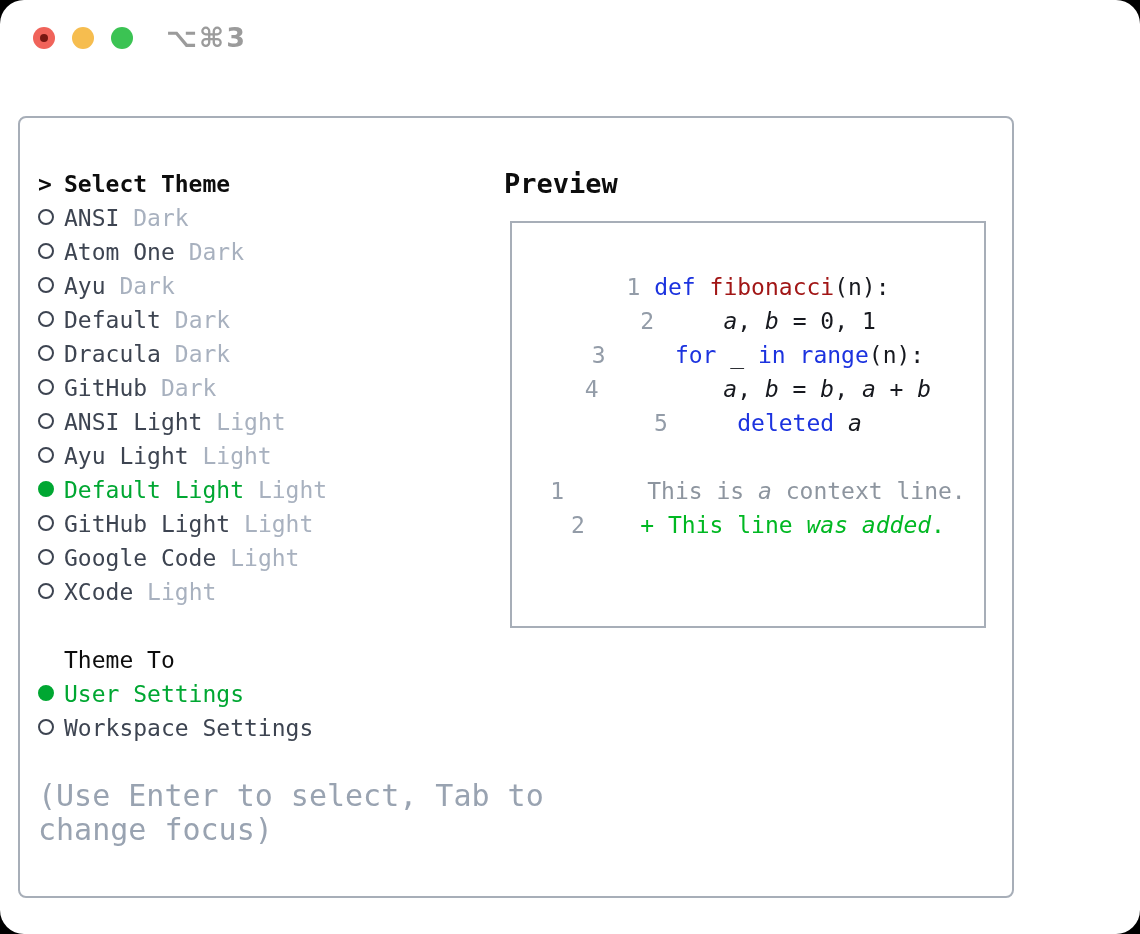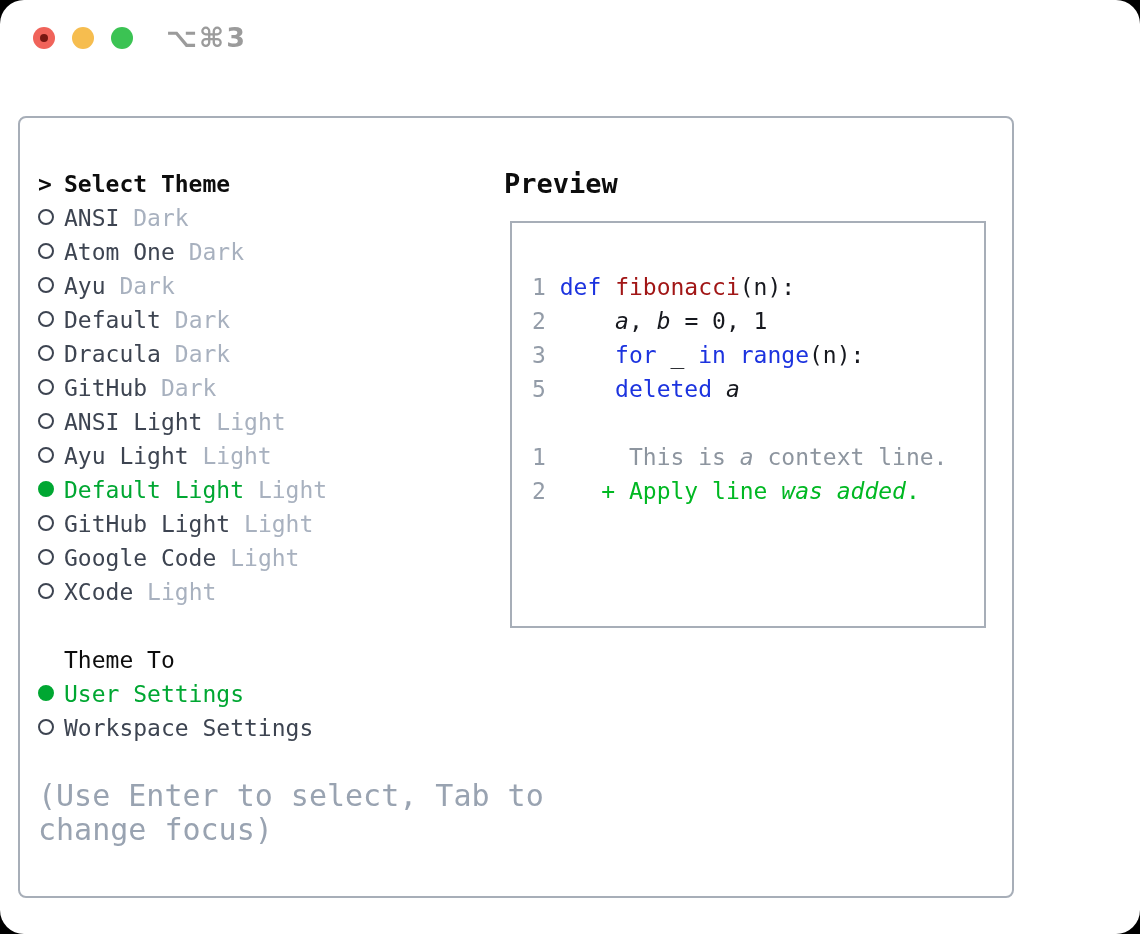--- a/index.html
+++ b/index.html
@@ -36,21 +36,21 @@
   .tag{color:var(--tag-gray);}
   .spacer{height:34px;}
   .hint-line{height:34px;line-height:34px;color:var(--hint-gray);font-size:30px;white-space:pre;}
 
   
   .preview-label{position:absolute;left:484px;top:49px;height:34px;line-height:34px;
                  font-size:27px;font-weight:bold;color:var(--heading-black);}
   .preview-box{position:absolute;left:490px;top:103px;width:476px;height:407px;
                border:2px solid var(--panel-border);background:#fff;box-sizing:border-box;overflow:hidden;}
   .code{padding:47px 0 0 20px;font-size:23px;color:var(--code-text);}
-  .code .row{height:34px;line-height:34px;white-space:pre;}
+  .code .row{height:34px;line-height:34px;white-space:pre;text-align:center;}
   .num{color:var(--line-number-gray);}
   .kw{color:var(--keyword-blue);}
   .fn{color:var(--function-red);}
   .v{font-style:italic;}
   .ctx{color:var(--context-gray);}
   .del{color:var(--deleted-red);}
   .add{color:var(--added-green);}
 </style>
 </head>
 <body>
@@ -90,22 +90,23 @@
           <div class="hint-line">change focus)</div>
         </div>
 
       <div class="preview-label">Preview</div>
 
       <div class="preview-box">
         <div class="code">
             <div class="row"><span class="num">1</span> <span class="kw">def</span><span> </span><span class="fn">fibonacci</span><span>(n):</span></div>
             <div class="row"><span class="num">2</span> <span>    </span><span class="v">a</span><span>, </span><span class="v">b</span><span> = 0, 1</span></div>
             <div class="row"><span class="num">3</span> <span>    </span><span class="kw">for</span><span> _ </span><span class="kw">in</span><span> </span><span class="kw">range</span><span>(n):</span></div>
+            <div class="row"><span class="num">4</span> <span>        </span><span class="v">a</span><span>, </span><span class="v">b</span><span> = </span><span class="v">b</span><span>, </span><span class="v">a</span><span> + </span><span class="v">b</span></div>
             <div class="row"><span class="num">5</span> <span>    </span><span class="kw">deleted</span><span> </span><span class="v">a</span></div>
             <div class="row"></div>
             <div class="row"><span class="num">1</span> <span class="ctx">     This is </span><span class="ctx v">a</span><span class="ctx"> context line.</span></div>
-            <div class="row"><span class="num">2</span> <span class="add">   + Apply line </span><span class="add v">was</span><span class="add"> </span><span class="add v">added</span><span class="add">.</span></div>
+            <div class="row"><span class="num">2</span> <span class="add">   + This line </span><span class="add v">was</span><span class="add"> </span><span class="add v">added</span><span class="add">.</span></div>
           </div>
       </div>
 
     </div>
   </div>
 </div>
 
 </body></html>

